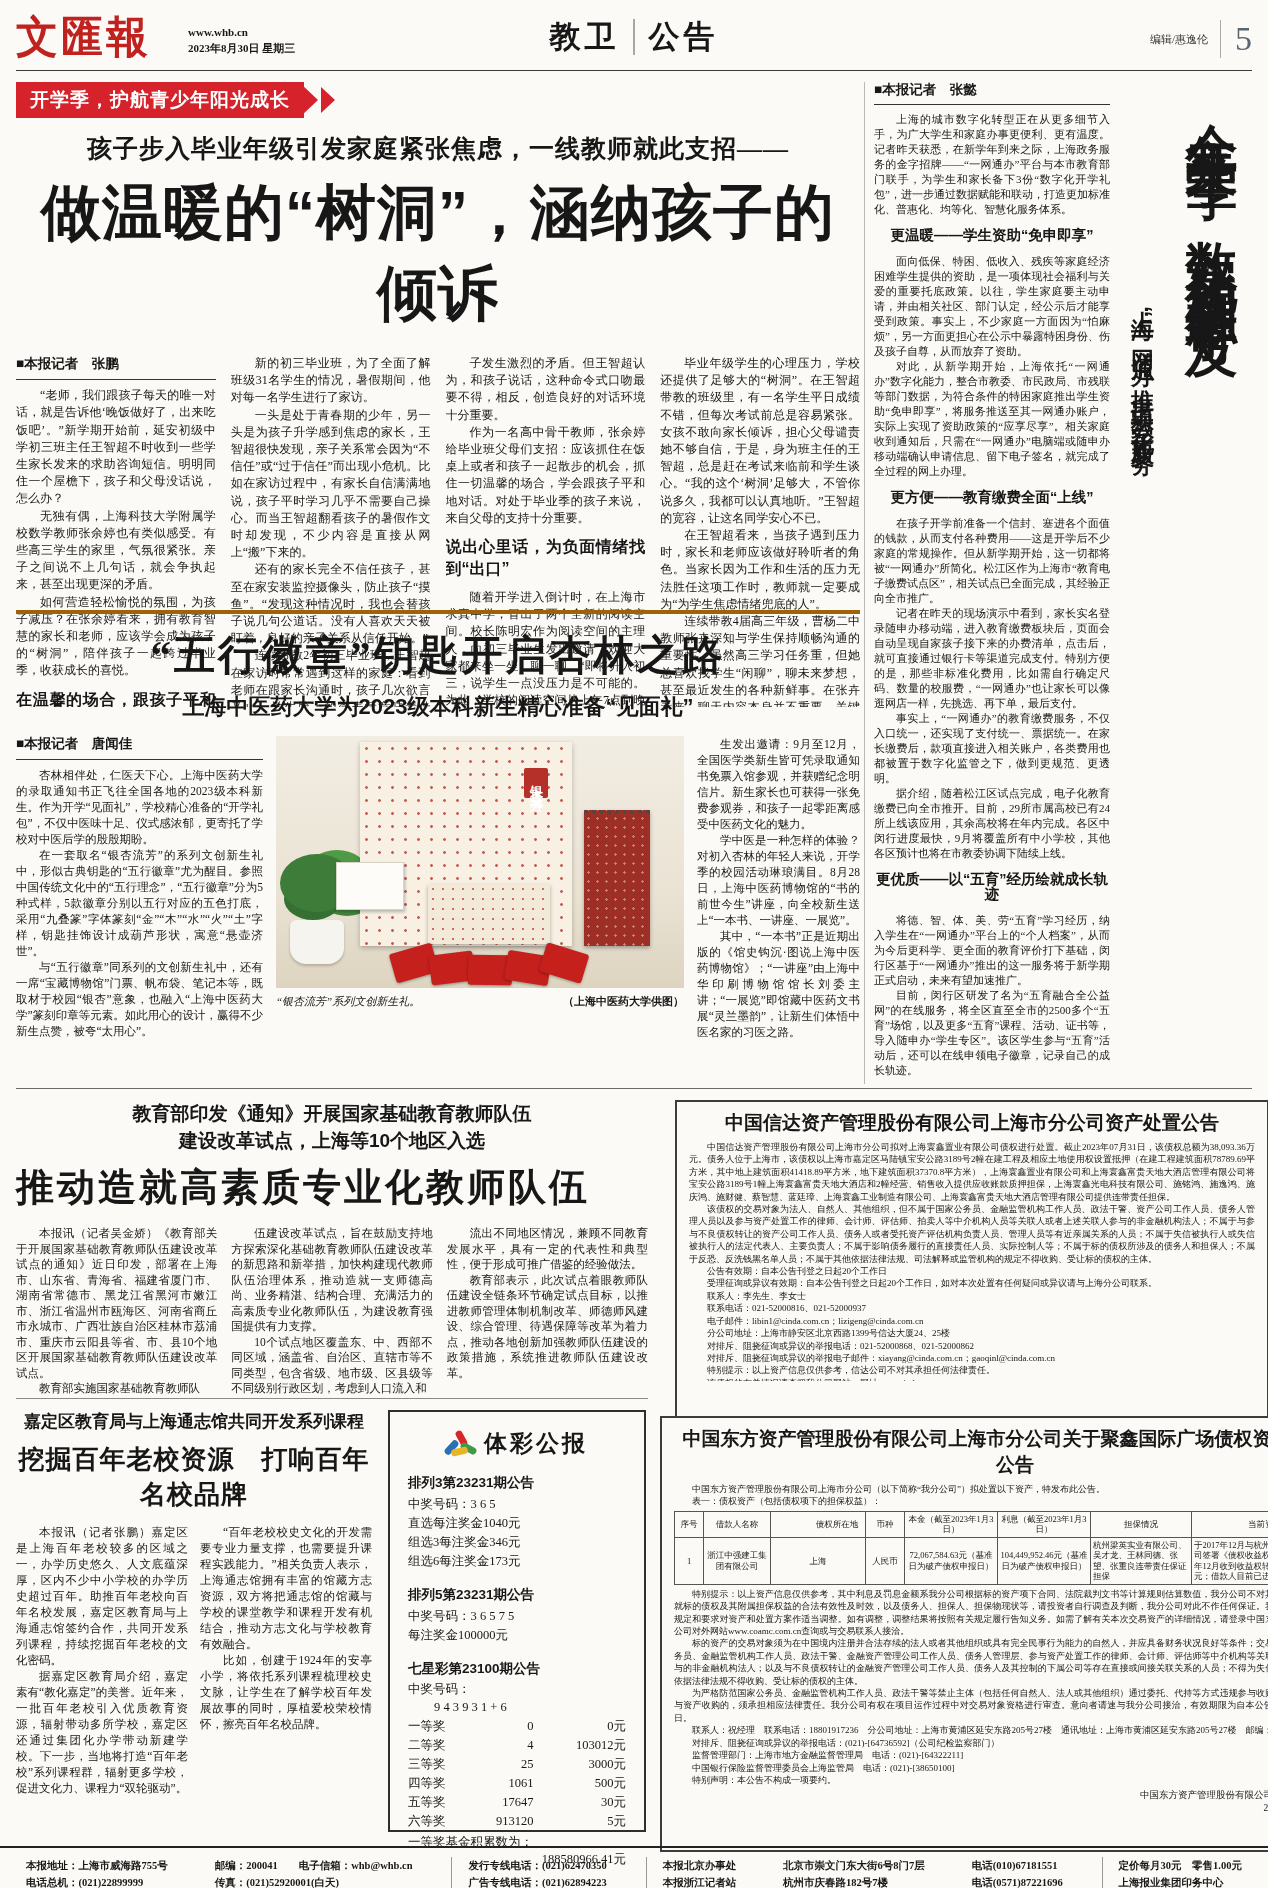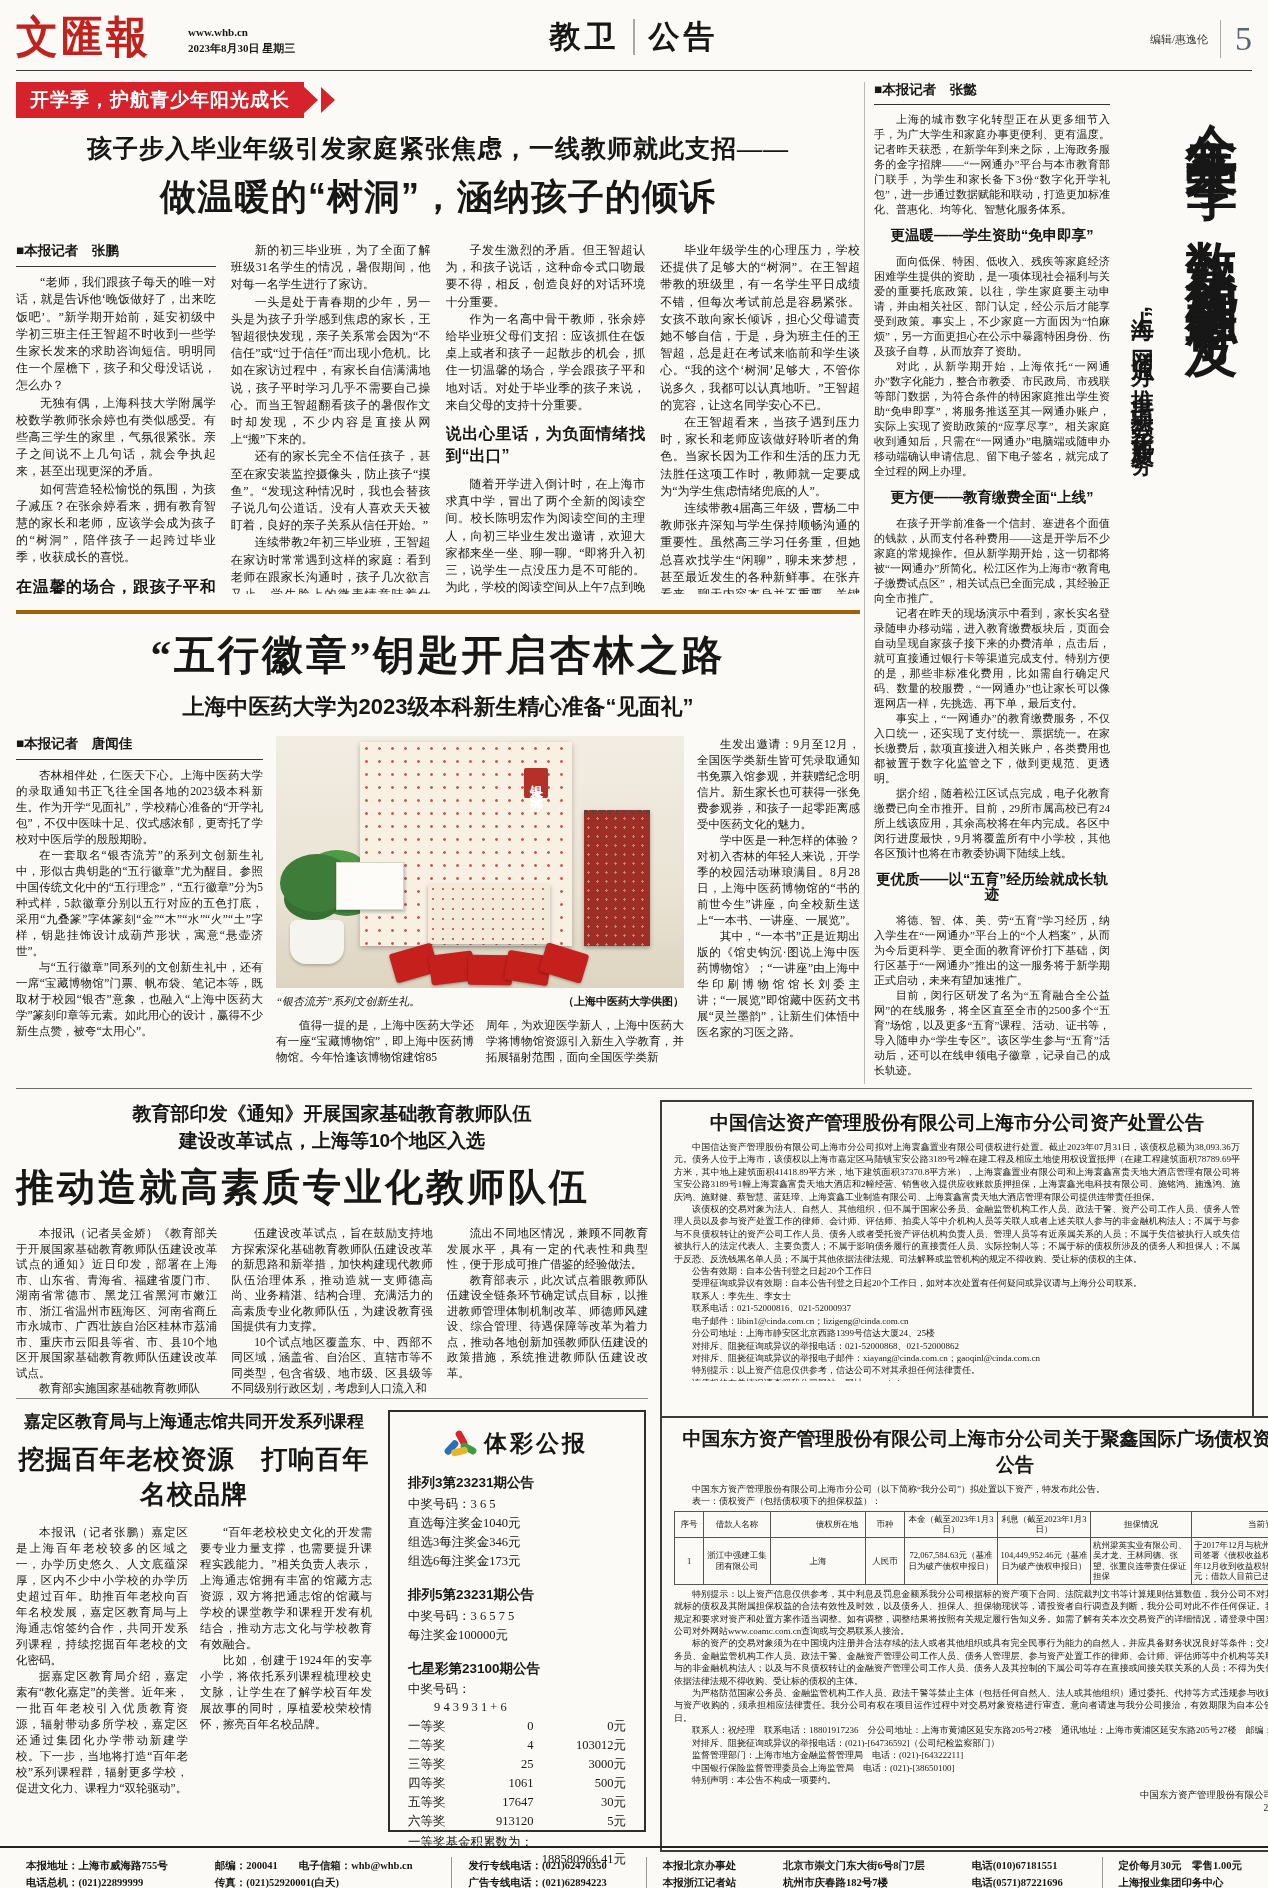--- a/index.html
+++ b/index.html
@@ -24,21 +24,21 @@
   
   .lead { position:absolute; left:16px; top:82px; width:844px; height:524px; }
   .kicker-row { display:flex; align-items:center; }
   .kicker { background:#d5222b; color:#fff; font-family:"Liberation Sans",sans-serif; font-weight:bold;
             font-size:19px; padding:5px 14px; letter-spacing:1px; }
   .chev1 { width:0; height:0; border-top:17px solid transparent; border-bottom:17px solid transparent;
            border-left:18px solid #d5222b; margin-left:-4px; }
   .chev2 { width:0; height:0; border-top:13px solid transparent; border-bottom:13px solid transparent;
            border-left:14px solid #d5222b; margin-left:3px; }
   .lead-deck { text-align:center; font-size:25px; font-weight:bold; margin-top:14px; letter-spacing:1px; }
-  .lead-headline { text-align:center; font-size:36px; font-weight:900; font-family:"Liberation Sans",sans-serif;
+  .lead-headline { text-align:center; font-size:60px; font-weight:900; font-family:"Liberation Sans",sans-serif;
            margin-top:8px; letter-spacing:1px; }
   .lead-cols { display:flex; gap:15px; margin-top:20px; height:352px; overflow:hidden; }
   .col { flex:1; overflow:hidden; font-size:12px; line-height:17.2px; text-align:justify; }
   .byline { font-family:"Liberation Sans",sans-serif; font-weight:bold; font-size:13.5px;
             border-bottom:1px solid #333; padding-bottom:7px; margin-bottom:7px; }
   .subhead { font-family:"Liberation Sans",sans-serif; font-weight:bold; font-size:16px; line-height:22px;
             margin:9px 0; }
 
   
   .tcm { position:absolute; left:16px; top:610px; width:844px; height:474px; border-top:4px solid #a16207; }
@@ -130,21 +130,21 @@
   .qxc-num { font-family:"Liberation Serif",serif; font-size:12.5px; line-height:19px; padding-left:26px; }
   .qxc-table { width:100%; border-collapse:collapse; font-family:"Liberation Serif",serif; font-size:12.5px; }
   .qxc-table td { padding:1px 0; }
   .qxc-table td.mid { text-align:right; padding-right:14px; }
   .qxc-table td.rt { text-align:right; }
   .jackpot { font-family:"Liberation Serif",serif; font-size:12.5px; margin-top:3px; }
   .jackpot-val { text-align:right; font-family:"Liberation Serif",serif; font-size:12.5px; }
 
   
   .notice { position:absolute; border:2px solid #3c3c3c; box-sizing:border-box; padding:6px 12px; background:#fbfaf6; }
-  .cinda { left:660px; top:1100px; width:594px; height:344px; }
+  .cinda { left:675px; top:1100px; width:594px; height:344px; }
   .orient { left:660px; top:1396px; width:710px; height:436px;margin-top:20px; }
   .notice-title { text-align:center; font-family:"Liberation Sans",sans-serif; font-weight:bold; font-size:19px;
            margin:2px 0 5px; }
   .notice-body { font-size:9px; line-height:12.4px; text-align:justify; overflow:hidden; }
   .cinda .notice-body { height:240px; }
   .o-table { width:100%; border-collapse:collapse; font-size:8.5px; line-height:10.5px; margin:3px 0; }
   .o-table th,.o-table td { border:1px solid #555; padding:2px 2px; text-align:center; font-weight:normal; }
   .signoff { text-align:right; font-size:9.5px; line-height:13px; padding-right:26px; margin-top:3px; }
 
   
@@ -248,28 +248,20 @@
           <div class="ph-card"></div>
           <div class="ph-env e1"></div>
           <div class="ph-env e2"></div>
           <div class="ph-env e3"></div>
           <div class="ph-env e4"></div>
           <div class="ph-env e5"></div>
         </div>
         <div class="caption-row">
           <span class="cap-left" data-bind="tcm.caption_left">“银杏流芳”系列文创新生礼。</span>
           <span class="cap-right" data-bind="tcm.caption_right">（上海中医药大学供图）</span>
-        </div>
-        <div class="tcm-bottom">
-          <div class="indent" data-bind-list="tcm.bottom_col1_paras">
-              <p>值得一提的是，上海中医药大学还有一座“宝藏博物馆”，即上海中医药博物馆。今年恰逢该博物馆建馆85</p>
-            </div>
-          <div data-bind-list="tcm.bottom_col2_paras">
-              <p>周年，为欢迎医学新人，上海中医药大学将博物馆资源引入新生入学教育，并拓展辐射范围，面向全国医学类新</p>
-            </div>
         </div>
       </div>
       <div class="tcm-col3 indent">
         <div data-bind-list="tcm.col3_paras">
             <p>生发出邀请：9月至12月，全国医学类新生皆可凭录取通知书免票入馆参观，并获赠纪念明信片。新生家长也可获得一张免费参观券，和孩子一起零距离感受中医药文化的魅力。</p>
             <p>学中医是一种怎样的体验？对初入杏林的年轻人来说，开学季的校园活动琳琅满目。8月28日，上海中医药博物馆的“书的前世今生”讲座，向全校新生送上“一本书、一讲座、一展览”。</p>
             <p>其中，“一本书”正是近期出版的《馆史钩沉·图说上海中医药博物馆》；“一讲座”由上海中华印刷博物馆馆长刘委主讲；“一展览”即馆藏中医药文书展“灵兰墨韵”，让新生们体悟中医名家的习医之路。</p>
           </div>
       </div>
     </div>

